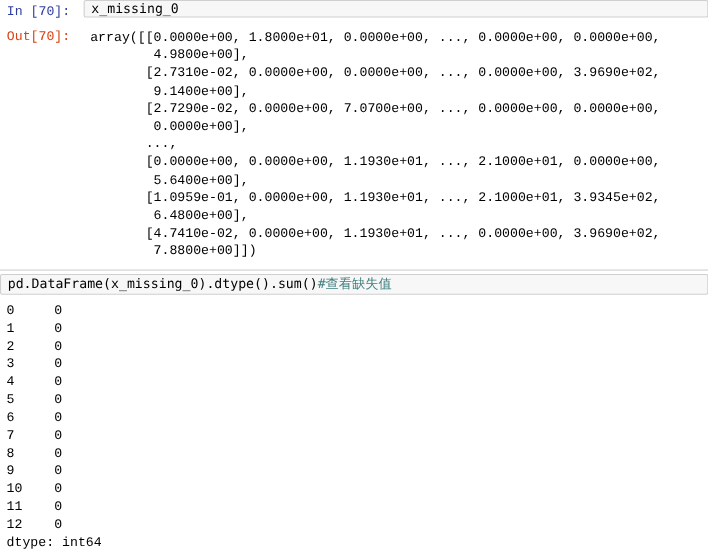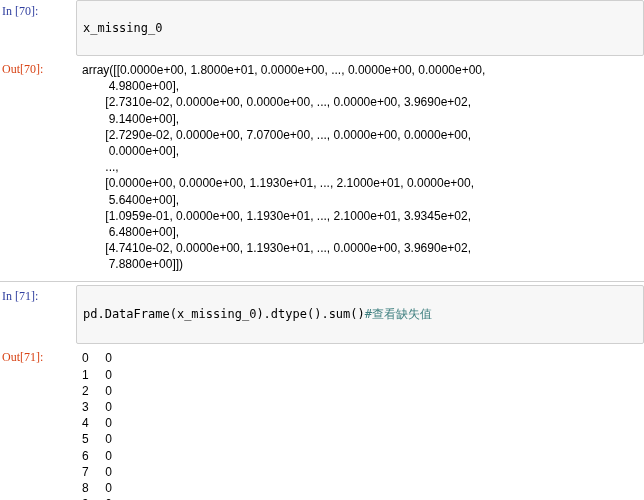--- a/index.html
+++ b/index.html
@@ -12,43 +12,43 @@
     position: relative;
   }
   .cell {
     display: flex;
     align-items: flex-start;
     margin-bottom: 2px;
   }
   .prompt {
     width: 76px;
     min-width: 76px;
-    text-align: left;
+    text-align: center;
     padding: 4px 8px 2px 2px;
-    font-family: Liberation Serif, serif;
+    font-family: Liberation Mono, monospace;
     font-size: 12px;
     box-sizing: border-box;
   }
   .in-prompt { color: #303F9F; }
   .out-prompt { color: #D84315; }
   .code-area {
     flex: 1;
     border: 1px solid #CFCFCF;
     background: #F7F7F7;
-    padding: 20px 6px;
+    padding: 0 6px;
     font-family: Menlo, Consolas, "DejaVu Sans Mono", monospace;
     font-size: 12px;
     border-radius: 2px;
     white-space: pre;
     overflow: hidden;
   }
   .output-area {
     flex: 1;
     padding: 4px 6px 6px 6px;
-    font-family: Liberation Sans, sans-serif;
+    font-family: Liberation Mono, monospace;
     font-size: 12px;
     white-space: pre;
     line-height: 1.35;
   }
   .comment { color: #408080; margin-top: 20px; }
   .divider {
     border-top: 1px solid #CFCFCF;
     margin: 3px 0 3px 0;
   }
 </style>
@@ -73,26 +73,24 @@
         5.6400e+00],
        [1.0959e-01, 0.0000e+00, 1.1930e+01, ..., 2.1000e+01, 3.9345e+02,
         6.4800e+00],
        [4.7410e-02, 0.0000e+00, 1.1930e+01, ..., 0.0000e+00, 3.9690e+02,
         7.8800e+00]])</div>
 </div>
 
 <div class="divider"></div>
 
 <div class="cell">
-  <div class="prompt in-prompt">In  [71]:</div>
   <div class="code-area"><span>pd.DataFrame(x_missing_0).dtype().sum()</span><span class="comment">#查看缺失值</span></div>
 </div>
 
 <div class="cell">
-  <div class="prompt out-prompt">Out[71]:</div>
   <div class="output-area">0     0
 1     0
 2     0
 3     0
 4     0
 5     0
 6     0
 7     0
 8     0
 9     0

